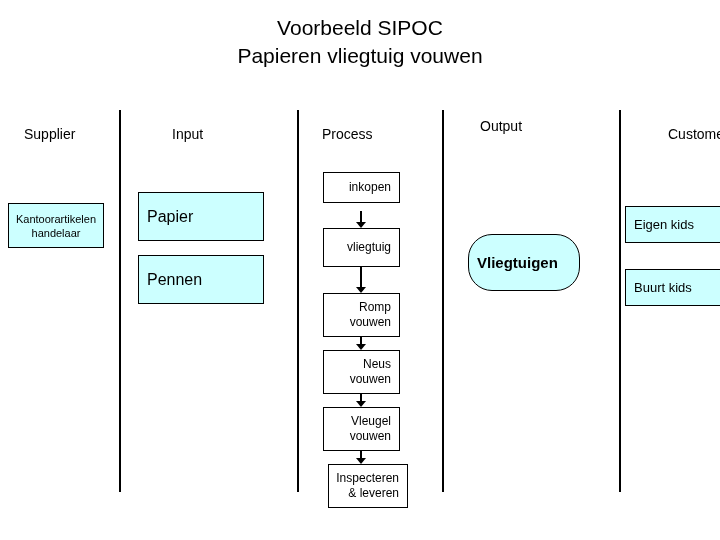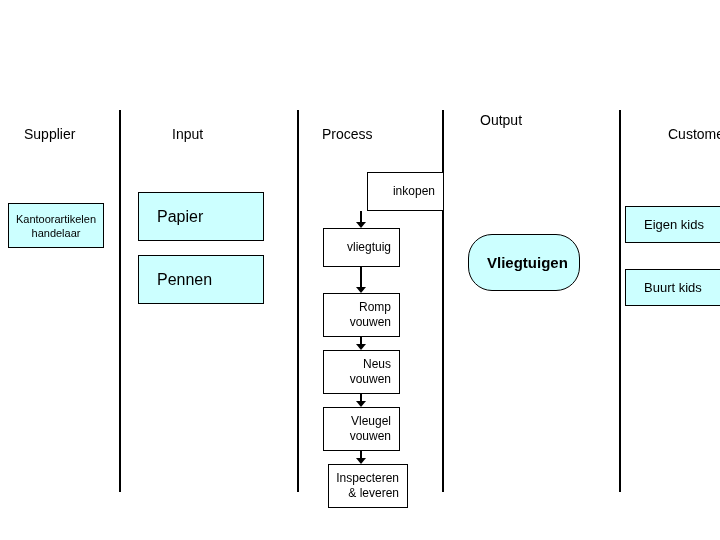--- a/index.html
+++ b/index.html
@@ -60,21 +60,21 @@
   .box-text {
     display: block;
     width: 100%;
     white-space: pre-line;
   }
   .fill-cyan { background: #ccffff; }
   .fill-white { background: #ffffff; }
 
   .t-center { justify-content: center; }
   .t-center .box-text { text-align: center; }
-  .t-left .box-text { text-align: left; padding-left: 18px; }
+  .t-left .box-text { text-align: left; padding-left: 8px; }
   .t-right .box-text { text-align: right; padding-right: 8px; }
   .fs-11 { font-size: 11px; line-height: 14px; }
   .fs-12 { font-size: 12px; line-height: 15px; }
   .fs-13 { font-size: 13px; line-height: 16px; }
   .fs-15 { font-size: 15px; line-height: 18px; border-radius: 24px; }
   .fs-16 { font-size: 16px; line-height: 19px; }
   .bold { font-weight: bold; }
 
   
   .arrow {
@@ -95,46 +95,48 @@
     height: 0;
     border-left: 5px solid transparent;
     border-right: 5px solid transparent;
     border-top: 6px solid #000000;
   }
 </style>
 </head>
 <body>
 
 <div id="title-block">
+  <div class="title-line">Voorbeeld SIPOC</div>
+  <div class="title-line">Papieren vliegtuig vouwen</div>
 </div>
 
 <div class="divider" style="left:119px;"></div>
 <div class="divider" style="left:297px;"></div>
 <div class="divider" style="left:442px;"></div>
 <div class="divider" style="left:619px;"></div>
 
 <div class="col-header" style="left:24px;  top:126px;">Supplier</div>
 <div class="col-header" style="left:156px; top:126px;margin-left:16px;">Input</div>
 <div class="col-header" style="left:322px; top:126px;text-align:center;">Process</div>
-<div class="col-header" style="left:480px; top:112px;">Output</div>
+<div class="col-header" style="left:480px; top:118px;">Output</div>
 <div class="col-header" style="left:632px; top:126px;margin-left:36px;">Customer</div>
 
 <div class="box fill-cyan t-center fs-11" style="left:8px; top:203px; width:96px; height:45px;">
   <span class="box-text">Kantoorartikelen
 handelaar</span>
 </div>
 
 <div class="box fill-cyan t-left fs-16" style="left:138px; top:192px; width:126px; height:49px;">
   <span class="box-text">Papier</span>
 </div>
 <div class="box fill-cyan t-left fs-16" style="left:138px; top:255px; width:126px; height:49px;">
   <span class="box-text">Pennen</span>
 </div>
 
-<div class="box fill-white t-right fs-12" style="left:323px; top:172px; width:77px; height:39px;margin-left:44px;">
+<div class="box fill-white t-right fs-12" style="left:323px; top:172px; width:77px; height:31px;">
   <span class="box-text">inkopen</span>
 </div>
 <div class="arrow" style="left:355px; top:211px; height:17px;">
   <div class="shaft" style="height:11px;"></div>
   <div class="head" style="top:11px;"></div>
 </div>
 
 <div class="box fill-white t-right fs-12" style="left:323px; top:228px; width:77px; height:39px;">
   <span class="box-text">vliegtuig</span>
 </div>

